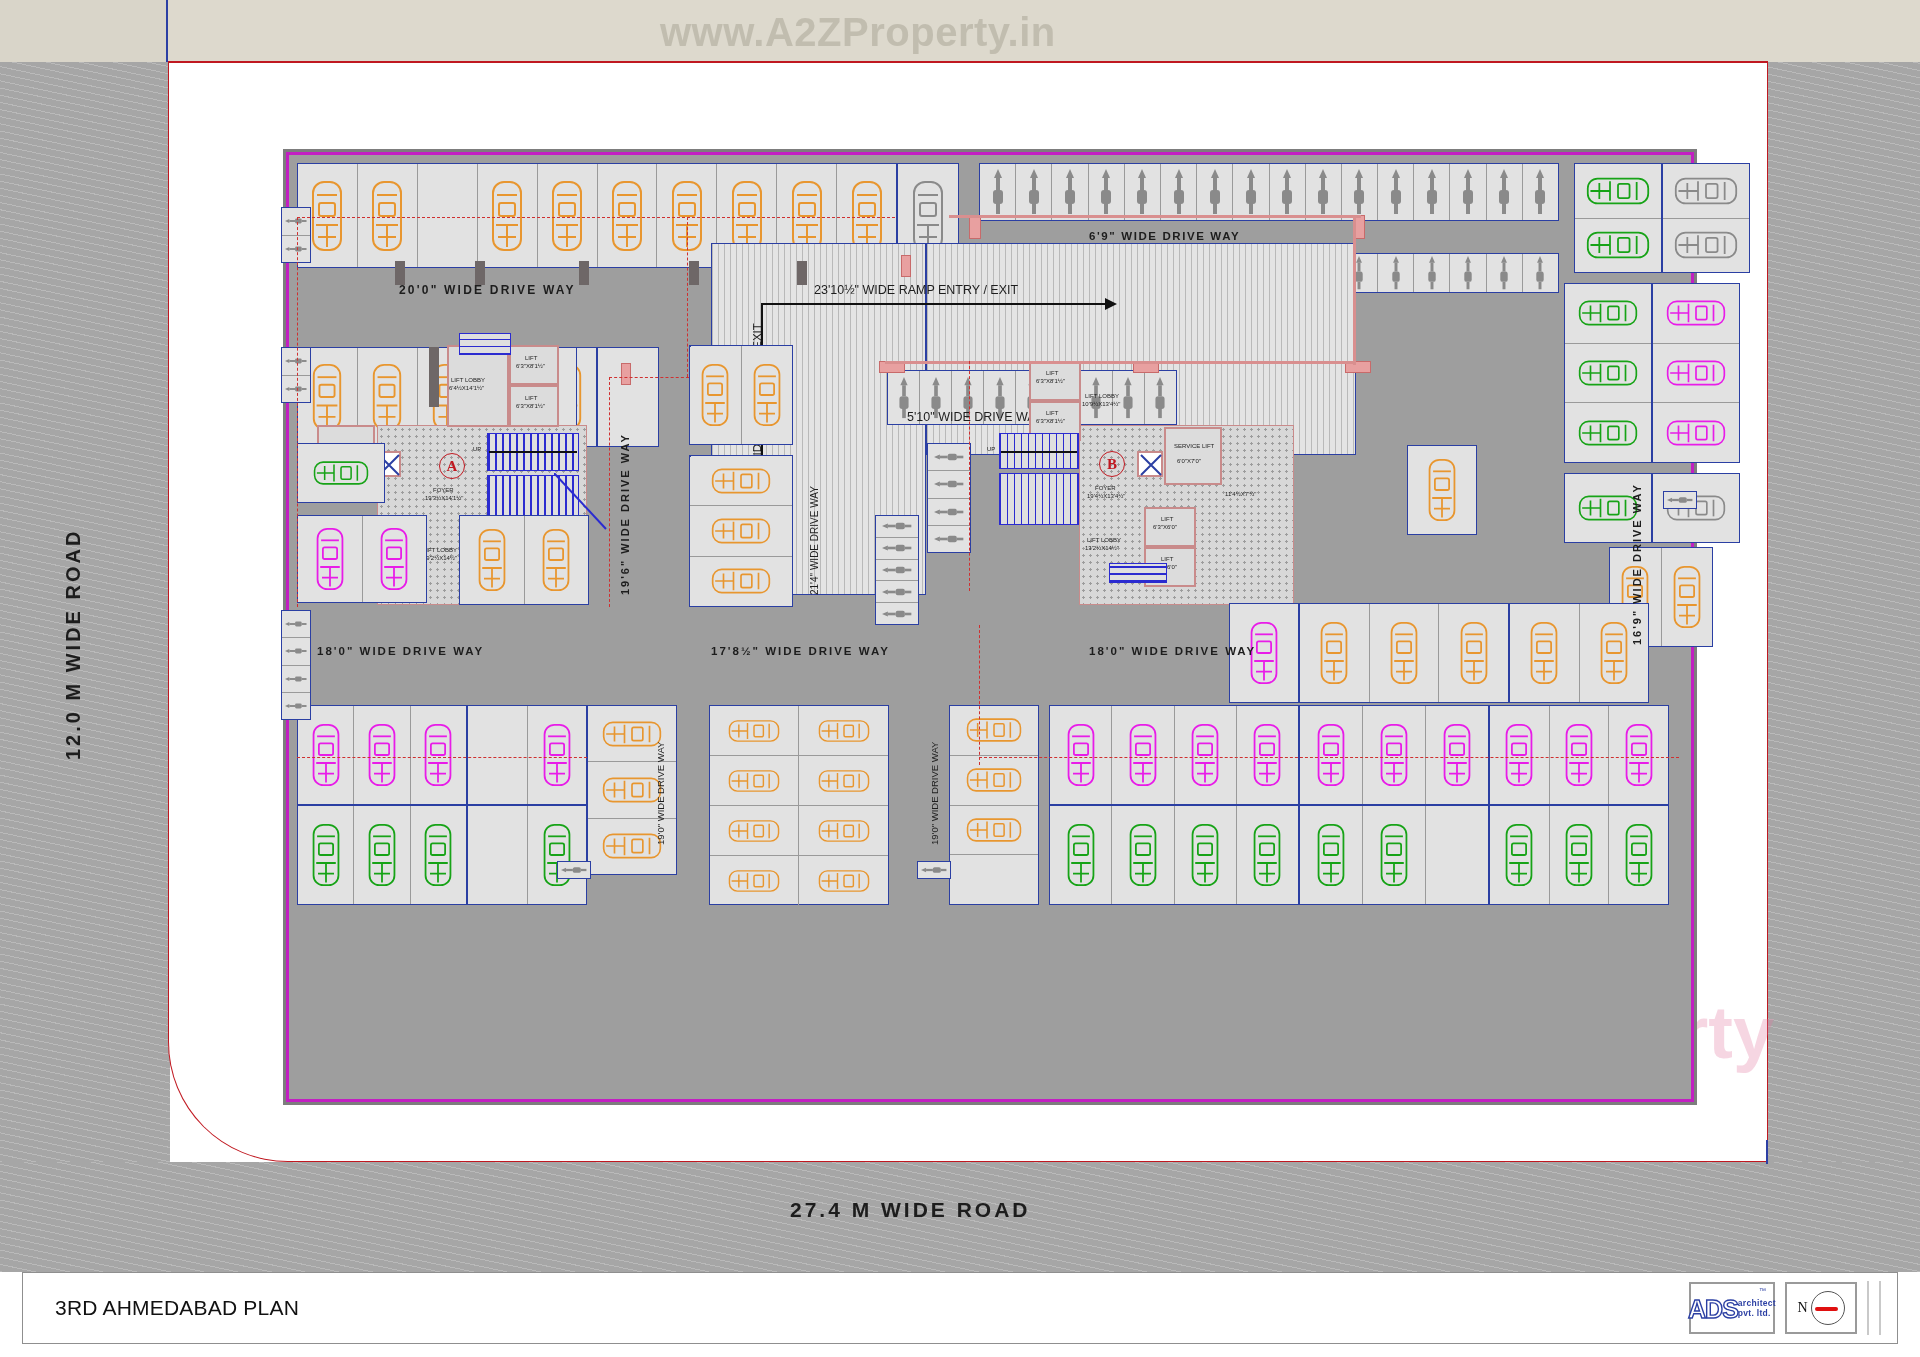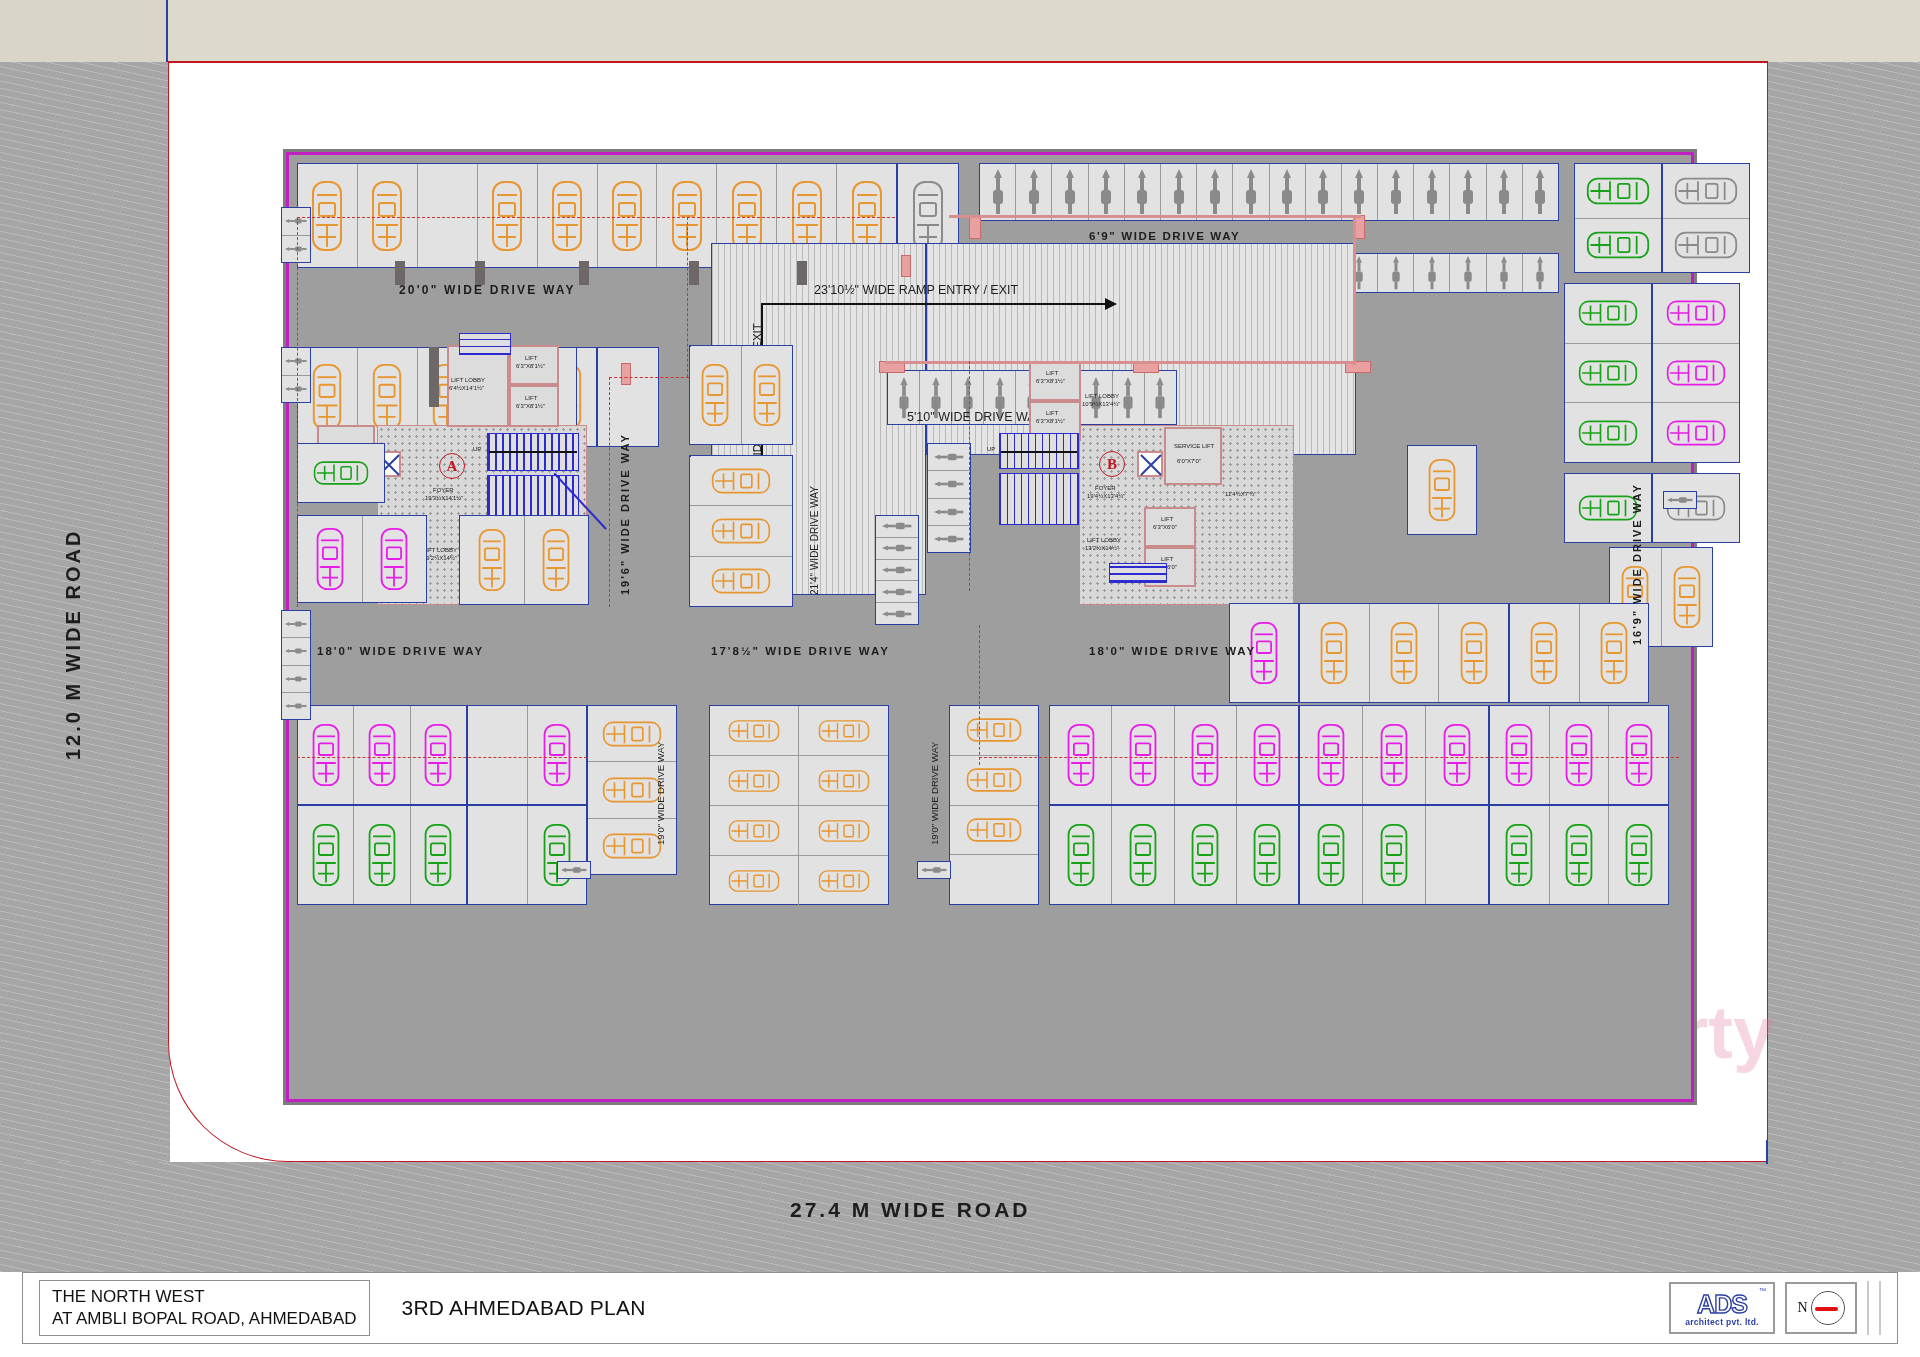--- a/index.html
+++ b/index.html
@@ -176,22 +176,22 @@
   #tb-project{
     margin-left:16px; border:1.5px solid #8f8f8f; padding:5px 12px 6px 12px;
     line-height:1.25; font-size:17px; color:#111;
     font-family:"Liberation Sans", sans-serif;
   }
   #tb-sheet{
     margin-left:32px; font-size:21px; color:#111; letter-spacing:.2px;
   }
   #tb-right{ margin-left:auto; display:flex; align-items:center; gap:10px; padding-right:16px;}
   #ads-logo{
-    border:2px solid #9a9a9a; background:#fff; width:106px;height:52px;
-    display:flex;flex-direction:column;align-items:center;justify-content:center;
+    border:2px solid #9a9a9a; background:#fff; width:86px;height:52px;
+    display:flex;flex-direction:row;align-items:center;justify-content:center;
     position:relative;
   }
   #ads-word{
     font-family:"Liberation Sans", sans-serif; font-weight:bold;
     font-size:25px; letter-spacing:-1px; color:#fff;
     -webkit-text-stroke:1.4px #2b3fa3;
     text-stroke:1.4px #2b3fa3;
     line-height:1; margin-top:2px;
   }
   #ads-tm{ position:absolute; right:7px; top:3px; font-size:7px; color:#2b3fa3;}
@@ -216,20 +216,21 @@
 
 <div id="sheet">
 
   <div class="ctx-grey" style="left:0;top:62px;width:170px;height:1100px;"></div>
   <div class="ctx-grey" style="left:0;top:1162px;width:1920px;height:110px;"></div>
   <div class="ctx-grey" style="left:1766px;top:62px;width:154px;height:1100px;"></div>
 
   <div class="beige-band"></div>
   <div class="beige-band2"></div>
 
+  <div id="watermark-top">www.A2ZProperty.in</div>
 
   <div id="plot-boundary"></div>
   <div id="plot-boundary-top"></div>
   <div class="blue-edge" style="left:166px;top:0;height:62px;background:#2c3fa4;"></div>
   <div class="blue-edge" style="left:1766px;top:1140px;height:24px;"></div>
 
   <div class="lbl spaced" style="left:62px;top:760px;font-size:20px;transform:rotate(-90deg);transform-origin:0 0;">12.0 M   WIDE   ROAD</div>
   <div class="lbl spaced" style="left:790px;top:1198px;font-size:21px;">27.4 M   WIDE   ROAD</div>
 
   <div id="watermark-bottom">A2ZProperty</div>
@@ -1982,24 +1983,20 @@
     <div class="dash-red" style="left:320px;top:222px;width:80px;"></div>
     <div class="dash-red-v" style="left:320px;top:222px;height:230px;"></div>
     <div class="dash-red-v" style="left:680px;top:206px;height:230px;"></div>
     <div class="dash-red" style="left:8px;top:602px;width:290px;"></div>
     <div class="dash-red" style="left:690px;top:602px;width:700px;"></div>
     <div class="dash-red-v" style="left:690px;top:470px;height:140px;"></div>
 
   </div>
 
   <div id="titleblock">
-    <div id="tb-project">
-      <div>THE NORTH WEST</div>
-      <div>AT AMBLI BOPAL ROAD, AHMEDABAD</div>
-    </div>
     <div id="tb-sheet">3RD AHMEDABAD PLAN</div>
     <div id="tb-right">
       <div id="ads-logo">
         <div id="ads-word">ADS</div>
         <div id="ads-tm">™</div>
         <div id="ads-sub">architect pvt. ltd.</div>
       </div>
       <div id="north-box">
         <div id="north-n">N</div>
         <div id="north-circle">

